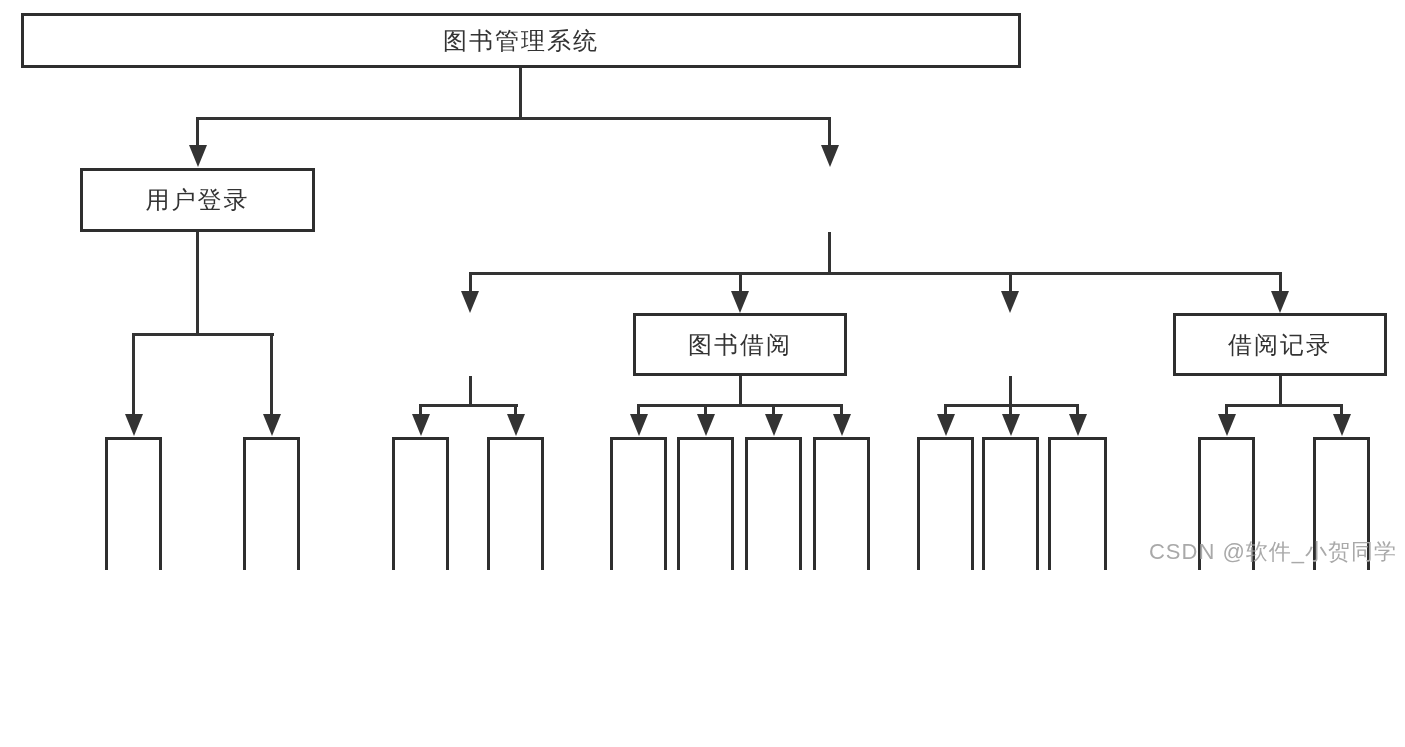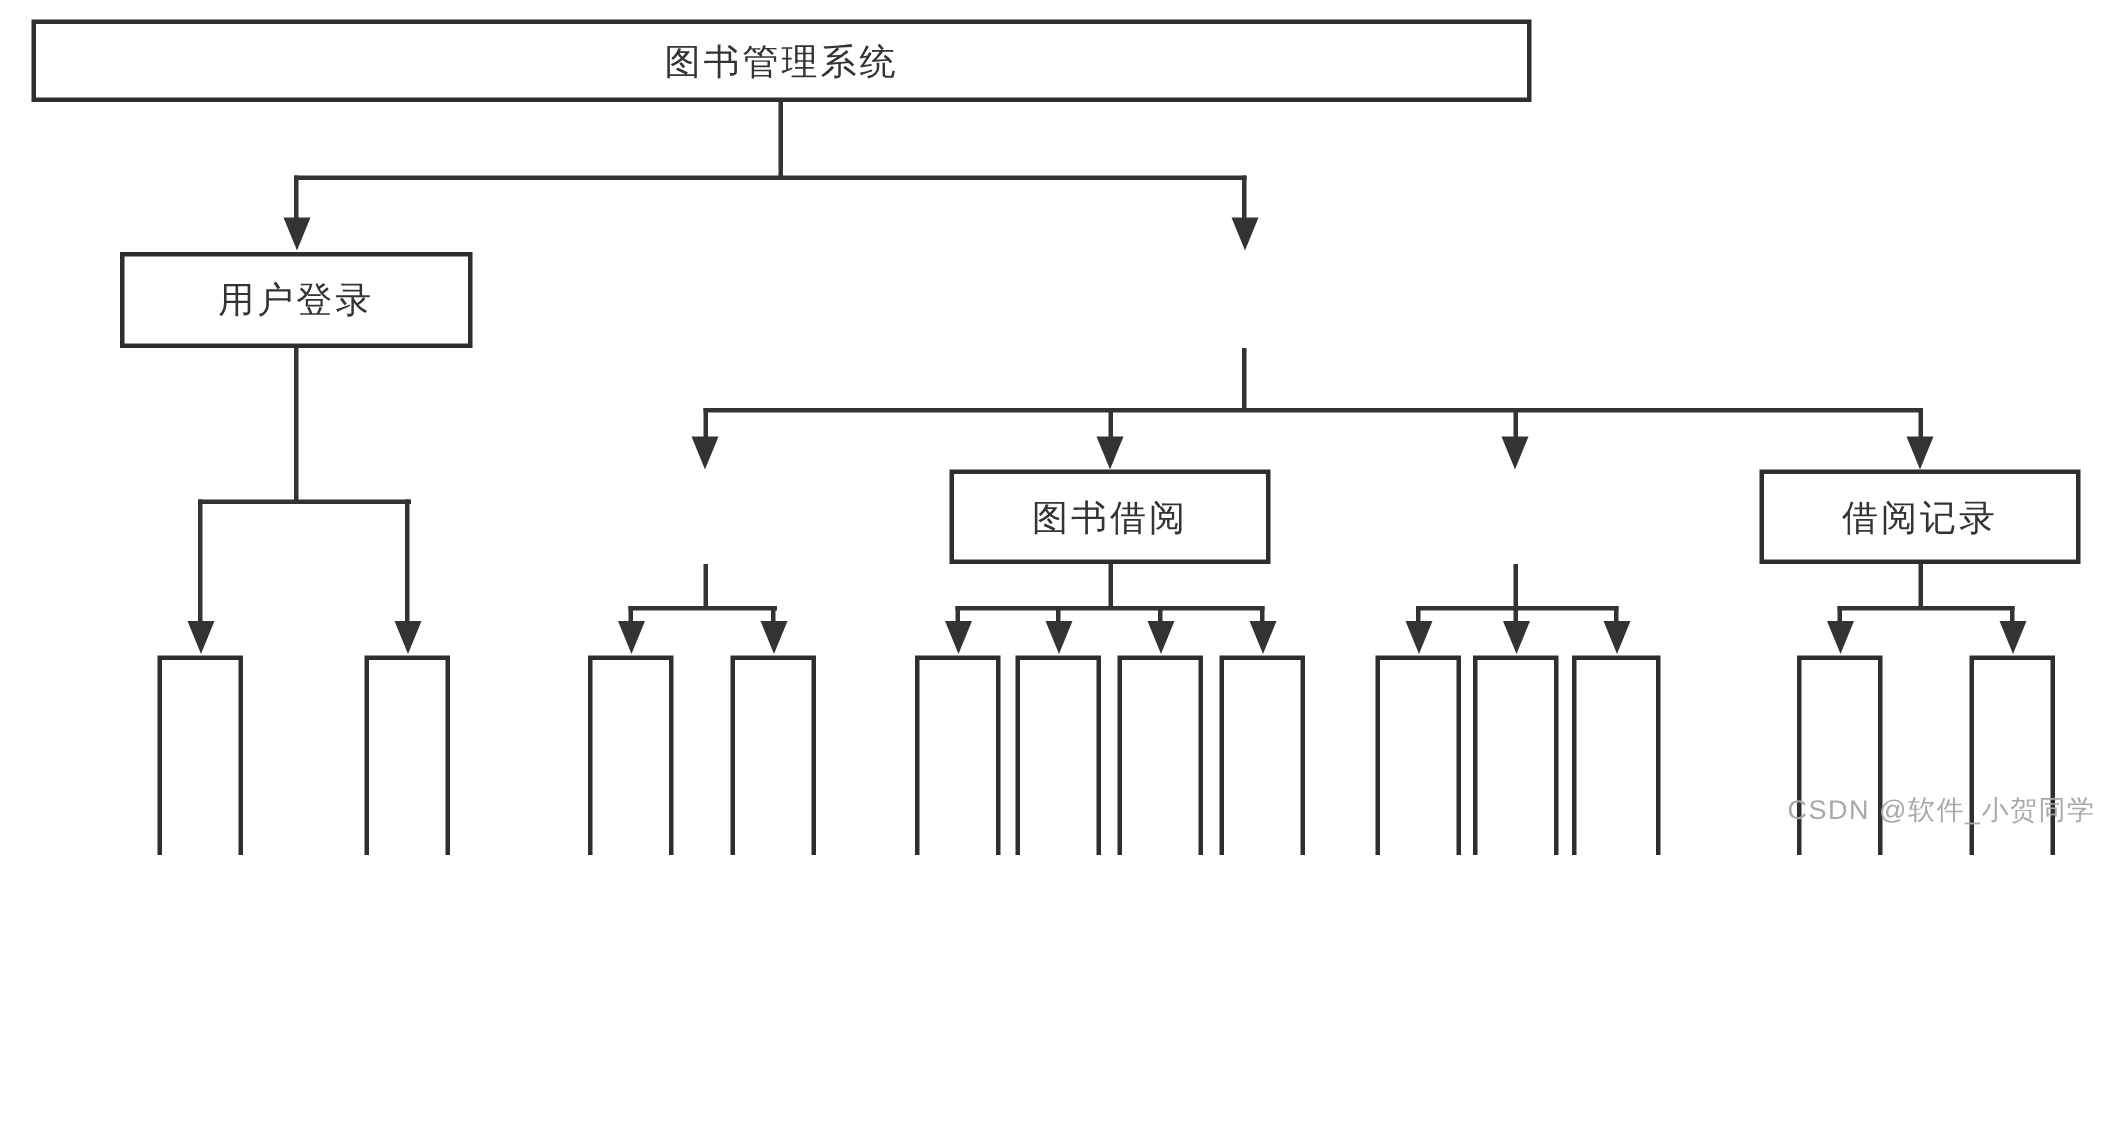--- a/index.html
+++ b/index.html
@@ -51,22 +51,22 @@
     position:absolute;
     width:0;height:0;
     border-left:9px solid transparent;
     border-right:9px solid transparent;
     border-top:22px solid var(--line);
     z-index:1;
   }
   .watermark{
     position:absolute;
     right:8px;
-    bottom:18px;
-    font-size:18px;
+    bottom:3px;
+    font-size:22px;
     letter-spacing:1px;
     color:var(--wm);
     z-index:5;
     white-space:nowrap;
   }
 </style>
 </head>
 <body>
 
 <div id="canvas">

